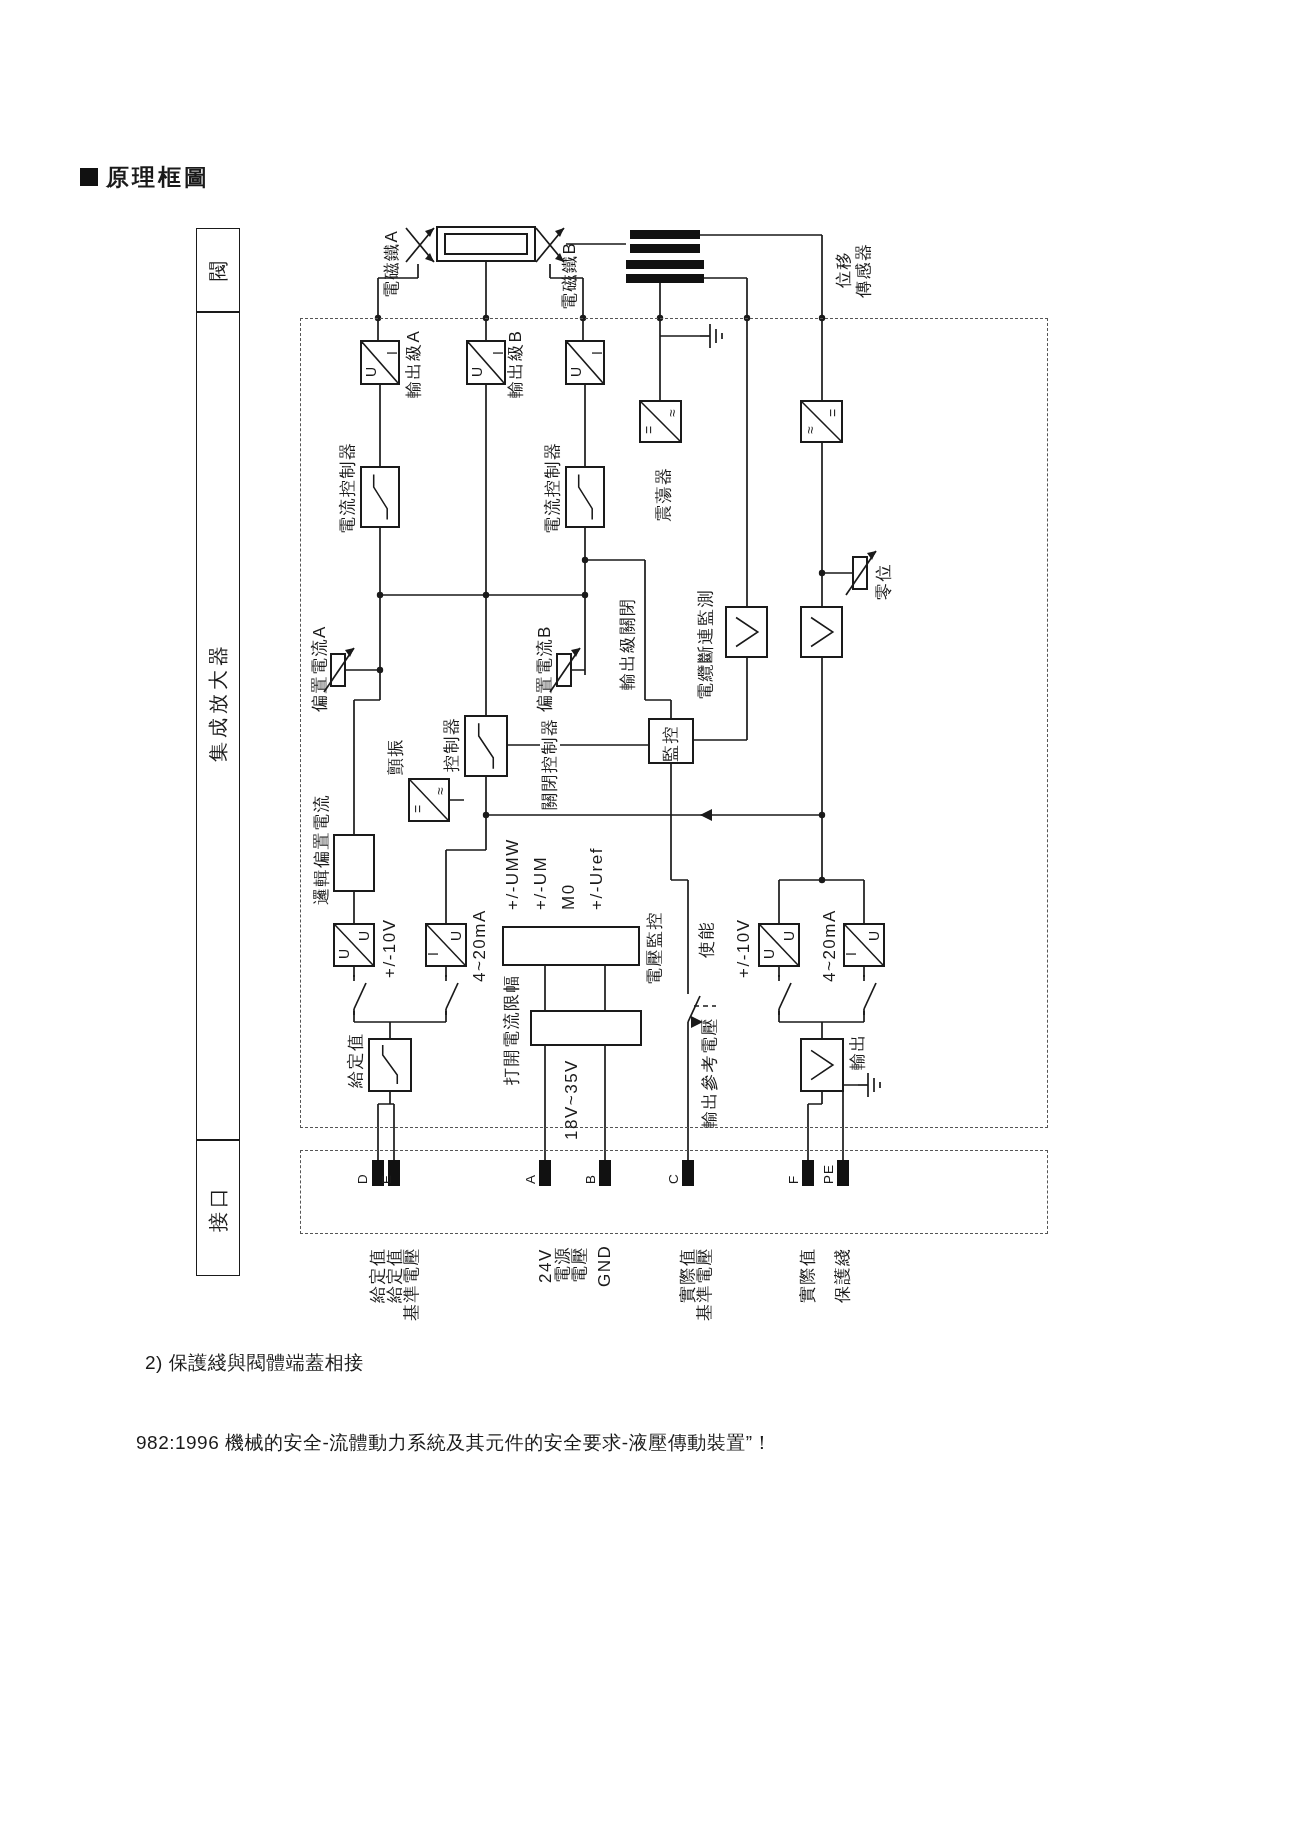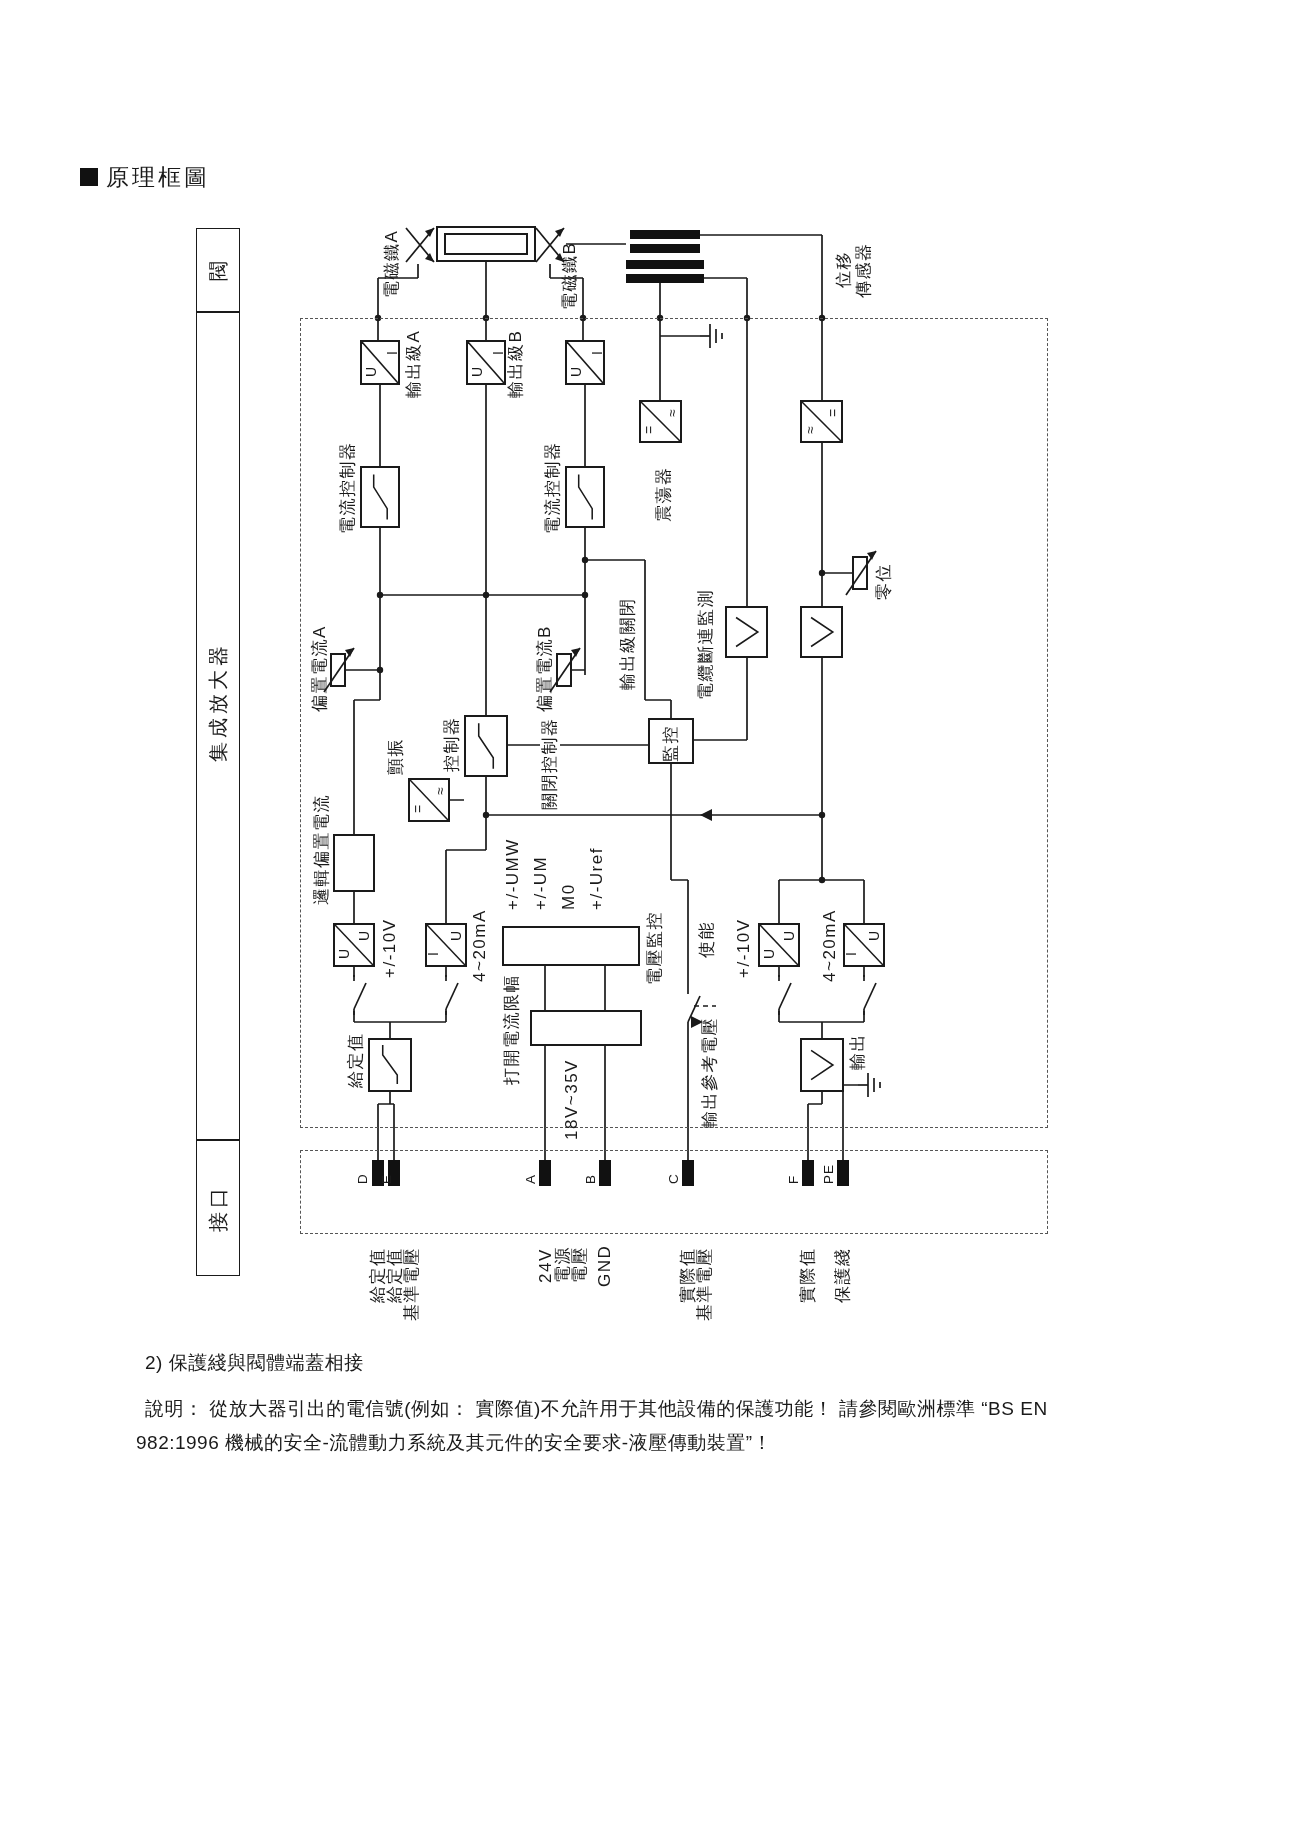--- a/index.html
+++ b/index.html
@@ -15,21 +15,21 @@
   .tr{right:4px;top:4px}
   .term{position:absolute;width:12px;height:26px;background:#111}
   .bar{position:absolute;background:#111}
   .dashbox{position:absolute;border:1.6px dashed #555;box-sizing:border-box}
   .cell{position:absolute;border:1.7px solid #1a1a1a;box-sizing:border-box;background:#fff}
   .inner{position:absolute;left:6px;top:5px;right:6px;bottom:5px;border:2px solid #1a1a1a}
   .pot{position:absolute;width:16px;height:34px;border:2px solid #1a1a1a;background:#fff;box-sizing:border-box}
   .sw,.gnd,.sol,.ovl{position:absolute}
   .tri-l{position:absolute;width:0;height:0;border-top:6px solid transparent;border-bottom:6px solid transparent;border-right:12px solid #1a1a1a}
   .tri-r{position:absolute;width:0;height:0;border-top:6px solid transparent;border-bottom:6px solid transparent;border-left:12px solid #1a1a1a}
-  .title{position:absolute;font-size:23px;font-weight:400;letter-spacing:3px}
+  .title{position:absolute;font-size:23px;font-weight:700;letter-spacing:3px}
   .sq{position:absolute;width:18px;height:18px;background:#111}
   .note{position:absolute;font-size:19px;letter-spacing:.5px;line-height:30px}
   svg line,svg path{stroke:#1a1a1a;stroke-width:1.7;fill:none}
   svg .dsh{stroke-dasharray:5 4}
   svg polygon,svg circle{fill:#1a1a1a;stroke:none}
 </style>
 </head>
 <body>
 
 <div id="canvas">
@@ -348,16 +348,15 @@
   <div class="vt" style="left:595px;top:1287px">GND</div>
   <div class="vt" style="left:678px;top:1303px">實際值</div>
   <div class="vt" style="left:695px;top:1321px">基準電壓</div>
   <div class="vt" style="left:798px;top:1303px">實際值</div>
   <div class="vt" style="left:833px;top:1303px">保護綫</div>
 
   <div class="sq" style="left:80px;top:168px"></div>
   <div class="title" style="left:106px;top:162px">原理框圖</div>
 
   <div class="note" style="left:145px;top:1348px">2) 保護綫與閥體端蓋相接</div>
-  <div class="note" style="left:145px;top:1394px">說明： 從放大器引出的電信號(例如： 實際值)不允許用于其他設備的保護功能！ 請參閱歐洲標準 “BS EN</div>
   <div class="note" style="left:136px;top:1428px">982:1996 機械的安全-流體動力系統及其元件的安全要求-液壓傳動裝置”！</div>
 
 </div>
 
 </body></html>

